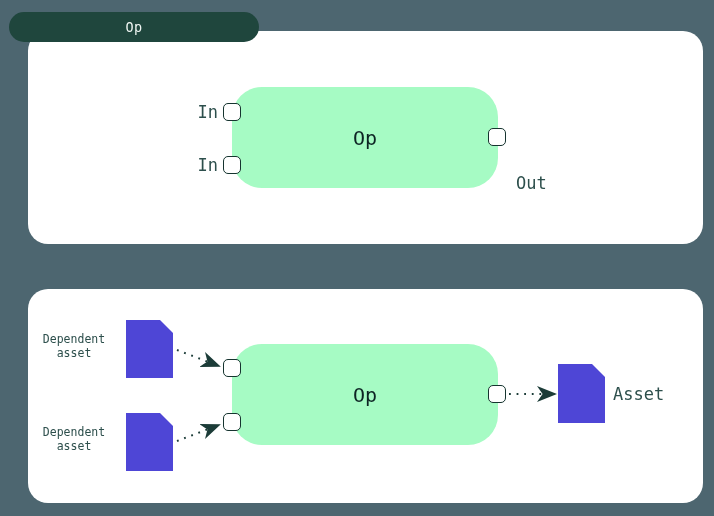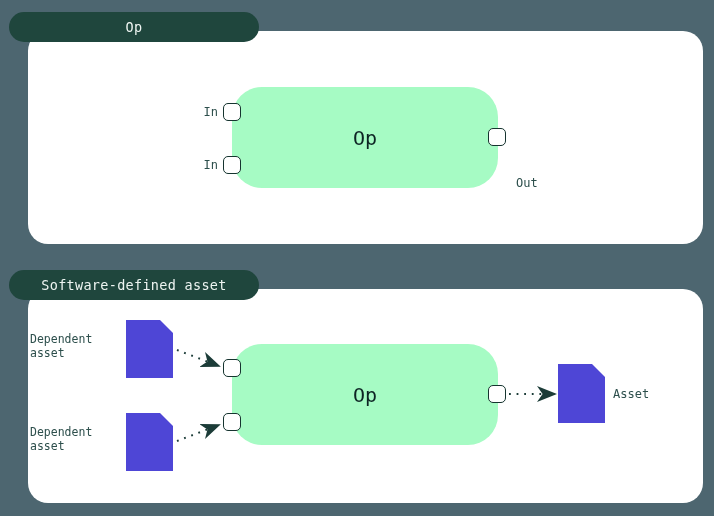--- a/index.html
+++ b/index.html
@@ -34,28 +34,28 @@
     position:absolute; width:18px; height:18px; box-sizing:border-box;
     border:1.6px solid #16342f; border-radius:5px; background:#ffffff; z-index:4;
   }
   .port-in1  { left:223px; top:103px; }
   .port-in2  { left:223px; top:156px; }
   .port-out1 { left:488px; top:128px; }
   .port-in3  { left:223px; top:359px; }
   .port-in4  { left:223px; top:413px; }
   .port-out2 { left:488px; top:385px; }
   .iolabel {
-    position:absolute; font-size:12px; color:#2d4f4c; z-index:2; line-height:14px;
+    position:absolute; font-size:17px; color:#2d4f4c; z-index:2; line-height:14px;
   }
   .lbl-in1  { left:170px; top:105px; width:48px; text-align:right; }
   .lbl-in2  { left:170px; top:158px; width:48px; text-align:right; }
   .lbl-out1 { left:516px; top:130px;margin-top:46px; }
   .lbl-asset{ left:613px; top:387px; }
   .dep-label {
-    position:absolute; left:30px; width:88px; text-align:left;
+    position:absolute; left:30px; width:88px; text-align:center;
     font-size:11.5px; line-height:13.5px; color:#2d4f4c;
     white-space:pre-line; z-index:2;
   }
   .dep1 { top:333px; }
   .dep2 { top:426px; }
   .asset {
     position:absolute; width:47px; background:#4e46d6; z-index:2;
     clip-path:polygon(0 0, 34px 0, 100% 13px, 100% 100%, 0 100%);
   }
   .asset-up1  { left:126px; top:320px; height:58px; }
@@ -85,23 +85,20 @@
   </div>
 
   <div class="iolabel lbl-in1">In</div>
   <div class="iolabel lbl-in2">In</div>
   <div class="iolabel lbl-out1">Out</div>
 
   <div class="port port-in1"></div>
   <div class="port port-in2"></div>
   <div class="port port-out1"></div>
 
-  <div class="tab tab-sda">
-    <span>Software-defined asset</span>
-  </div>
   <div class="panel panel-sda"></div>
 
   <div class="node node-sda">
     <span class="node-label">Op</span>
   </div>
 
   <div class="dep-label dep1">Dependent
 asset</div>
   <div class="dep-label dep2">Dependent
 asset</div>

